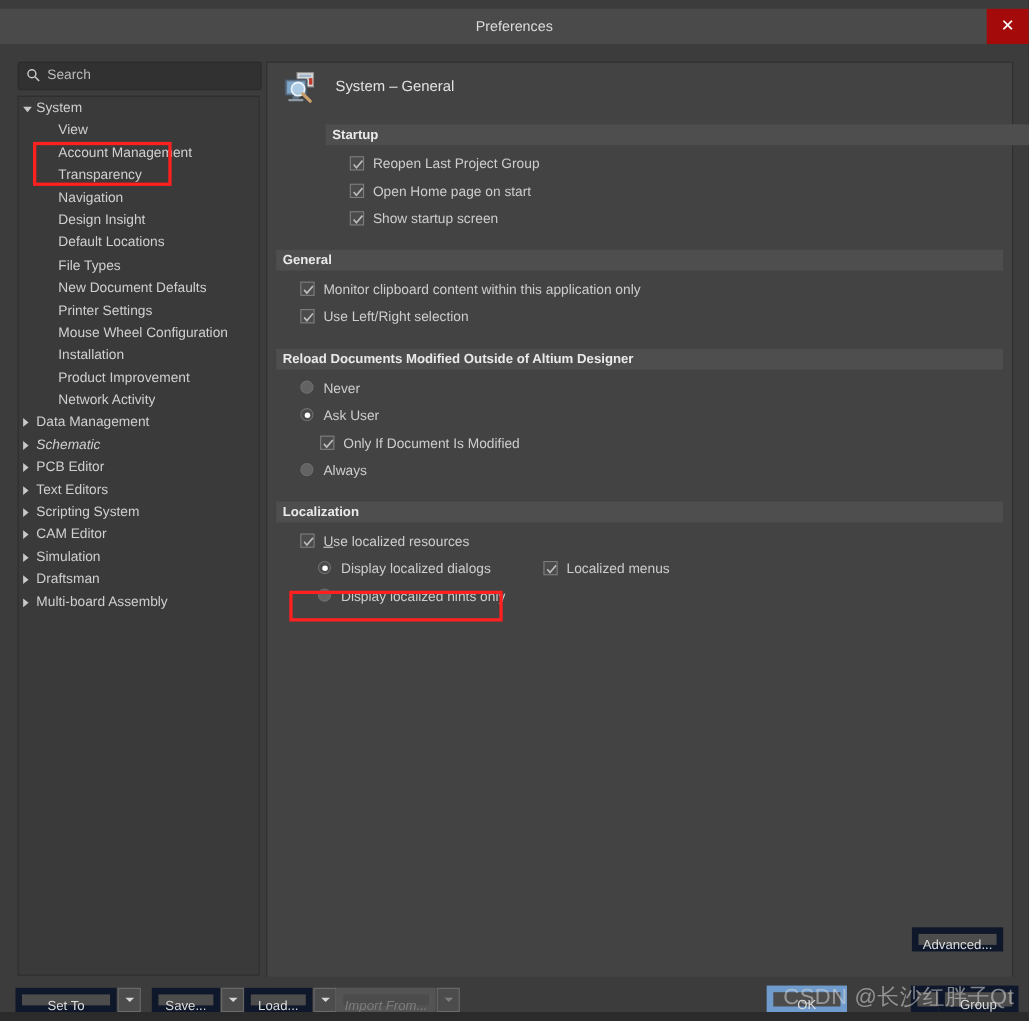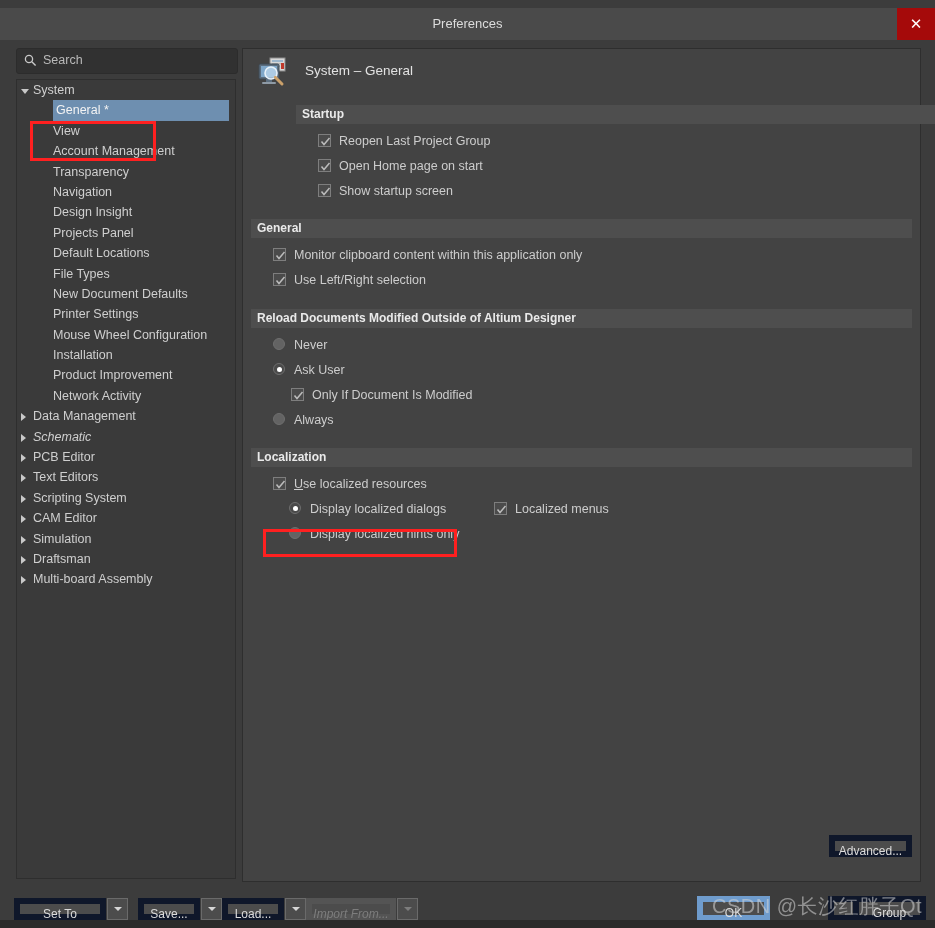--- a/index.html
+++ b/index.html
@@ -17,21 +17,21 @@
   .titlebar .title{
     position:absolute;left:0;top:0;width:935px;height:32px;line-height:32px;
     text-align:center;color:#dcdcdc;font-size:13px;
   }
   .closebtn{
     position:absolute;right:0;top:0;width:38px;height:32px;background:#a50a0a;
     color:#fff;font-size:15px;font-weight:bold;line-height:32px;text-align:center;cursor:pointer;
   }
 
   
-  .content{position:absolute;left:0;top:40px;width:935px;height:848px;background:#3c3c3c;}
+  .content{position:absolute;left:0;top:48px;width:935px;height:848px;background:#3c3c3c;}
 
   
   .leftpane{position:absolute;left:16px;top:8px;width:220px;height:832px;}
   .searchbox{
     position:absolute;left:0;top:0;width:220px;height:24px;background:#313131;
     border:1px solid #2c2c2c;border-radius:3px;
   }
   .searchbox .magnifier{
     position:absolute;left:7px;top:5px;width:13px;height:13px;
   }
@@ -131,40 +131,34 @@
           <line x1="7.8" y1="7.8" x2="11.6" y2="11.6" stroke="#c9c9c9" stroke-width="1.4"></line>
         </svg>
         <div class="ph">Search</div>
       </div>
 
       <div class="tree" id="tree">
           <div class="trow">
             <i class="arrow open" style="left: 4px;"></i>
             <span class="lbl" style="left: 16px;">System</span>
           </div>
-          <div class="trow sel" style="margin-left: 36px; width: 176px;">
-            <span class="lbl" style="left: 3px;">General *</span>
-          </div>
           <div class="trow">
             <span class="lbl" style="left: 36px;">View</span>
           </div>
           <div class="trow">
             <span class="lbl" style="left: 36px;">Account Management</span>
           </div>
           <div class="trow">
             <span class="lbl" style="left: 36px;">Transparency</span>
           </div>
           <div class="trow">
             <span class="lbl" style="left: 36px;">Navigation</span>
           </div>
           <div class="trow">
             <span class="lbl" style="left: 36px;">Design Insight</span>
-          </div>
-          <div class="trow">
-            <span class="lbl" style="left: 36px;">Projects Panel</span>
           </div>
           <div class="trow">
             <span class="lbl" style="left: 36px;">Default Locations</span>
           </div>
           <div class="trow">
             <span class="lbl" style="left: 36px;">File Types</span>
           </div>
           <div class="trow">
             <span class="lbl" style="left: 36px;">New Document Defaults</span>
           </div>

